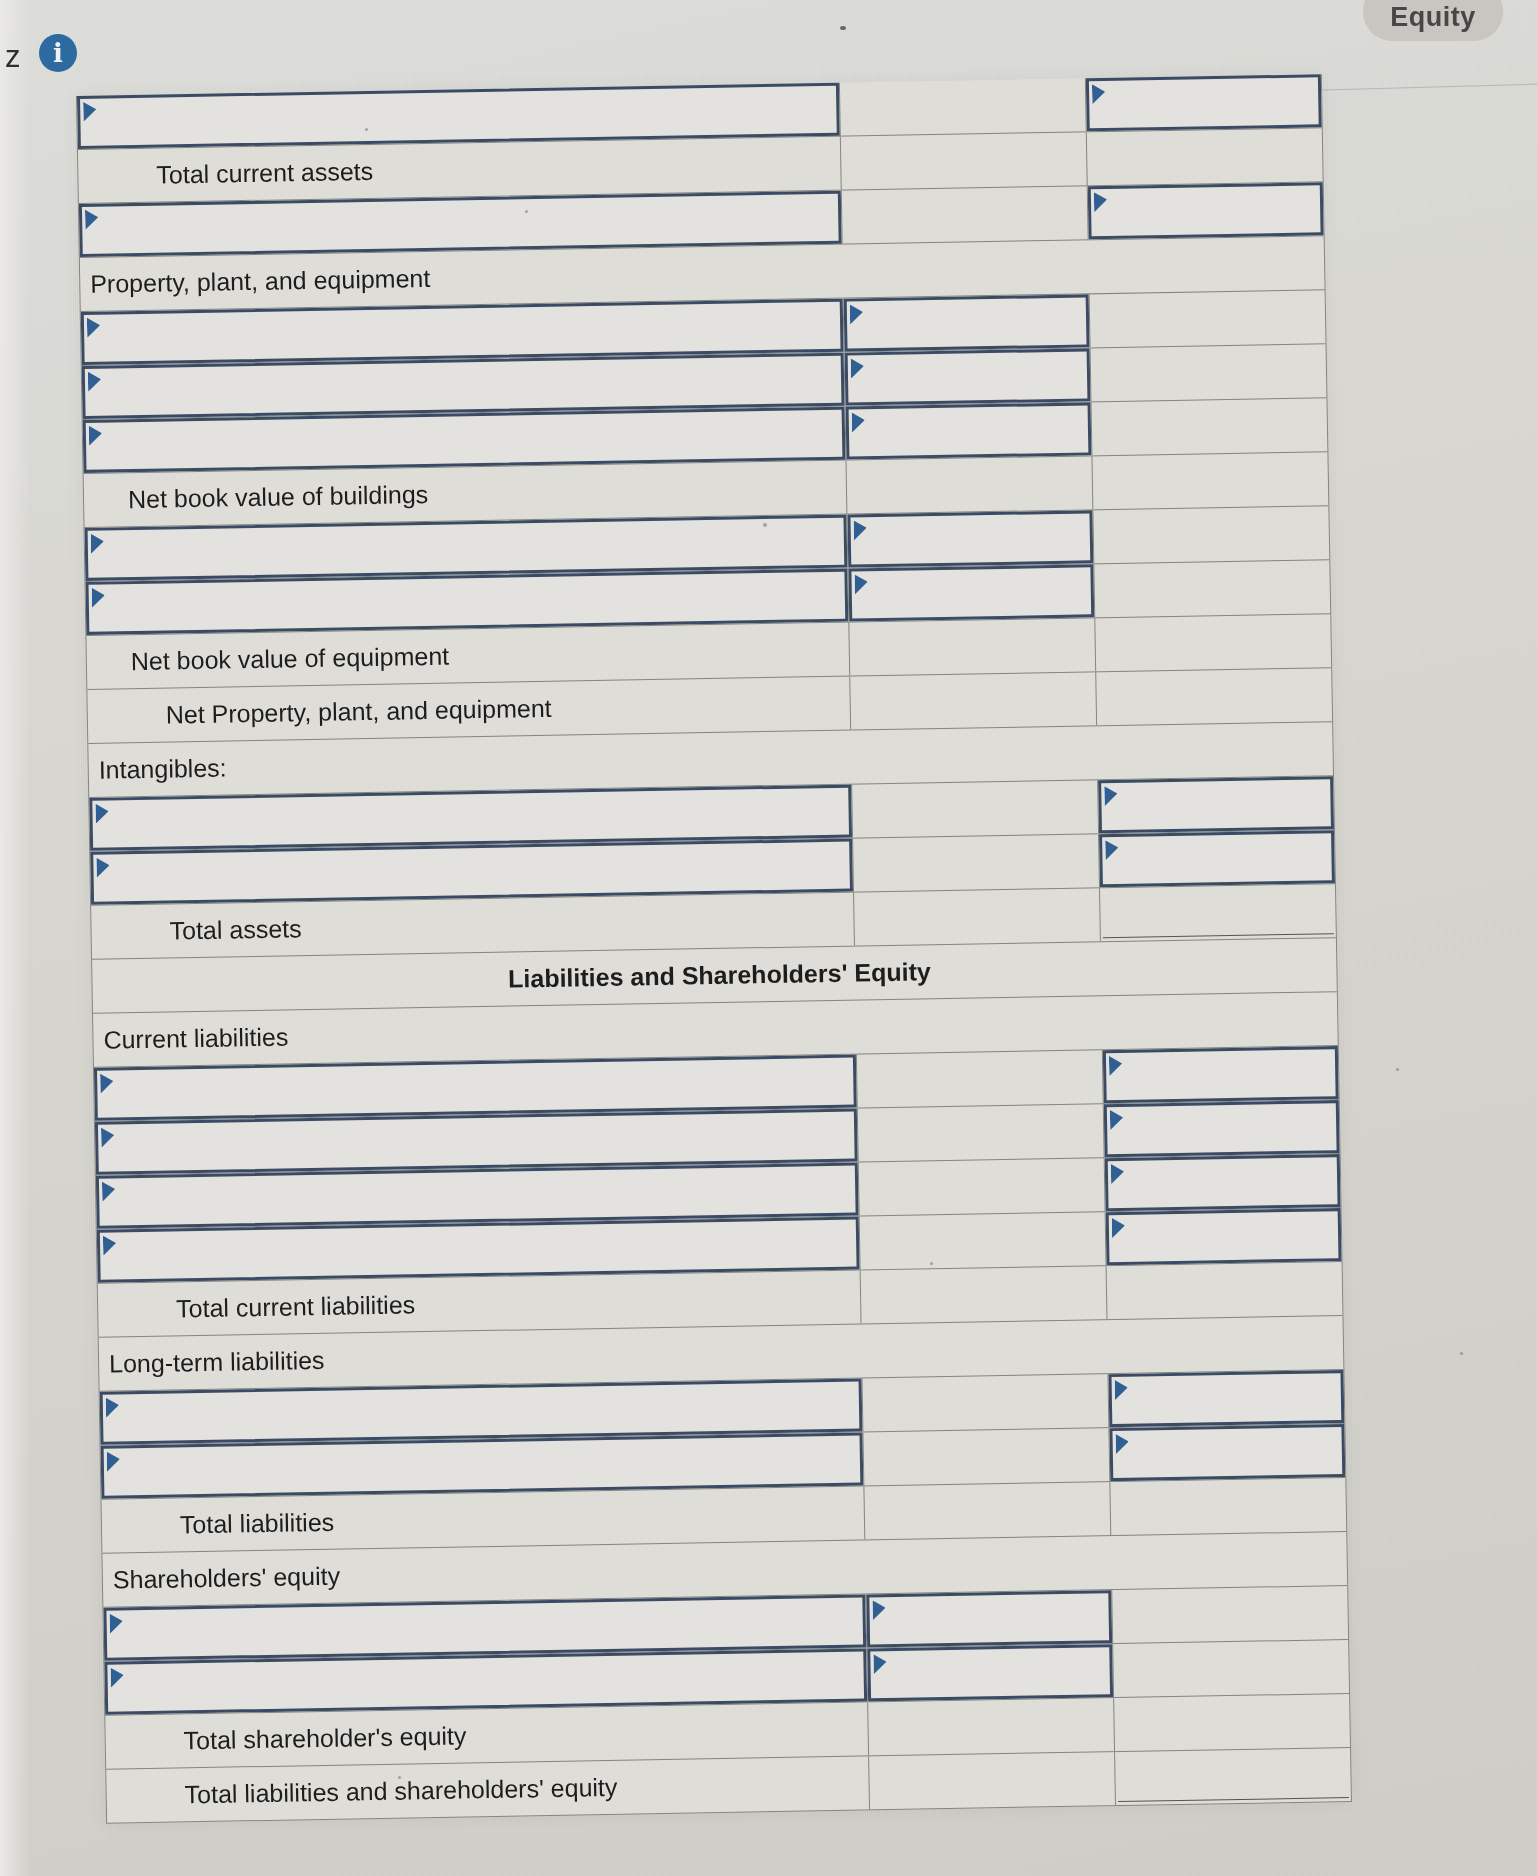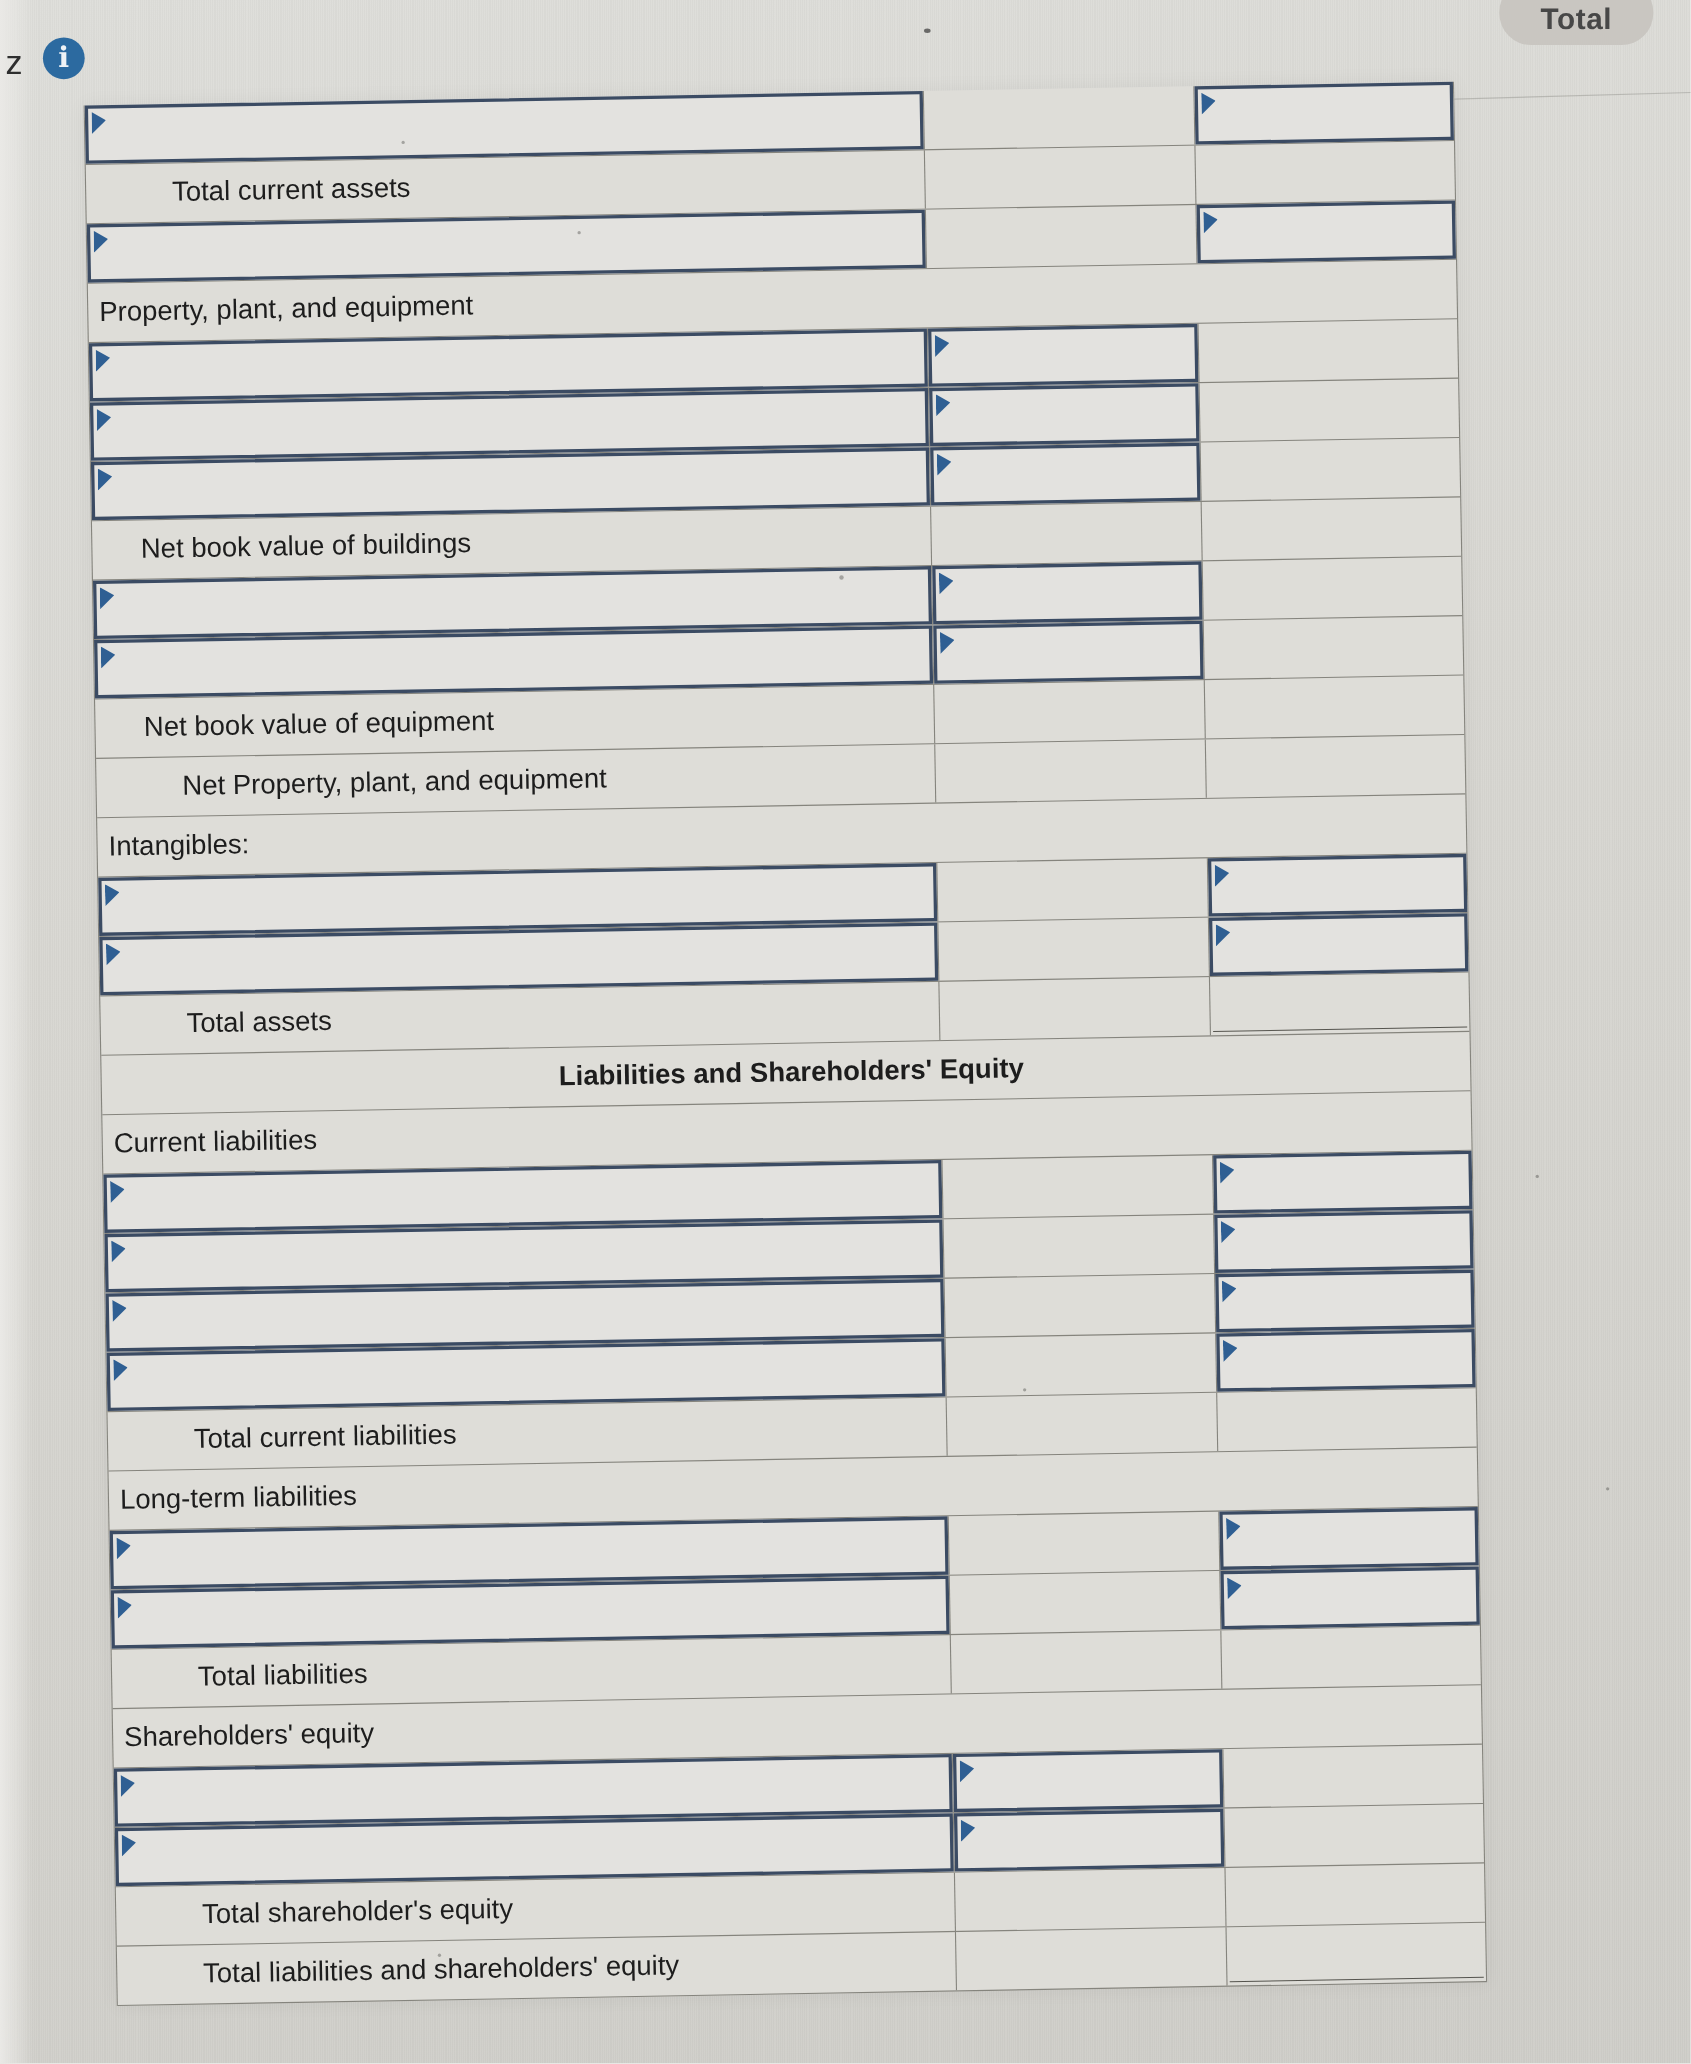--- a/index.html
+++ b/index.html
@@ -76,21 +76,21 @@
   .speck{position:absolute; border-radius:50%; background:rgba(45,45,42,.35);}
 </style>
 </head>
 <body>
 
 <div class="page">
   <div class="left-strip"></div>
   <span class="corner-z">z</span>
   <div class="info-icon">i</div>
   <div class="saved-pill">
-    <span>Total</span>
+    <span>Equity</span>
   </div>
   <div class="bezel-line"></div>
 
   <div class="sheet">
       <div class="row t-input">
         <div class="cell label-cell">
           <div class="box">
             <div class="tri"></div>
           </div>
         </div>

